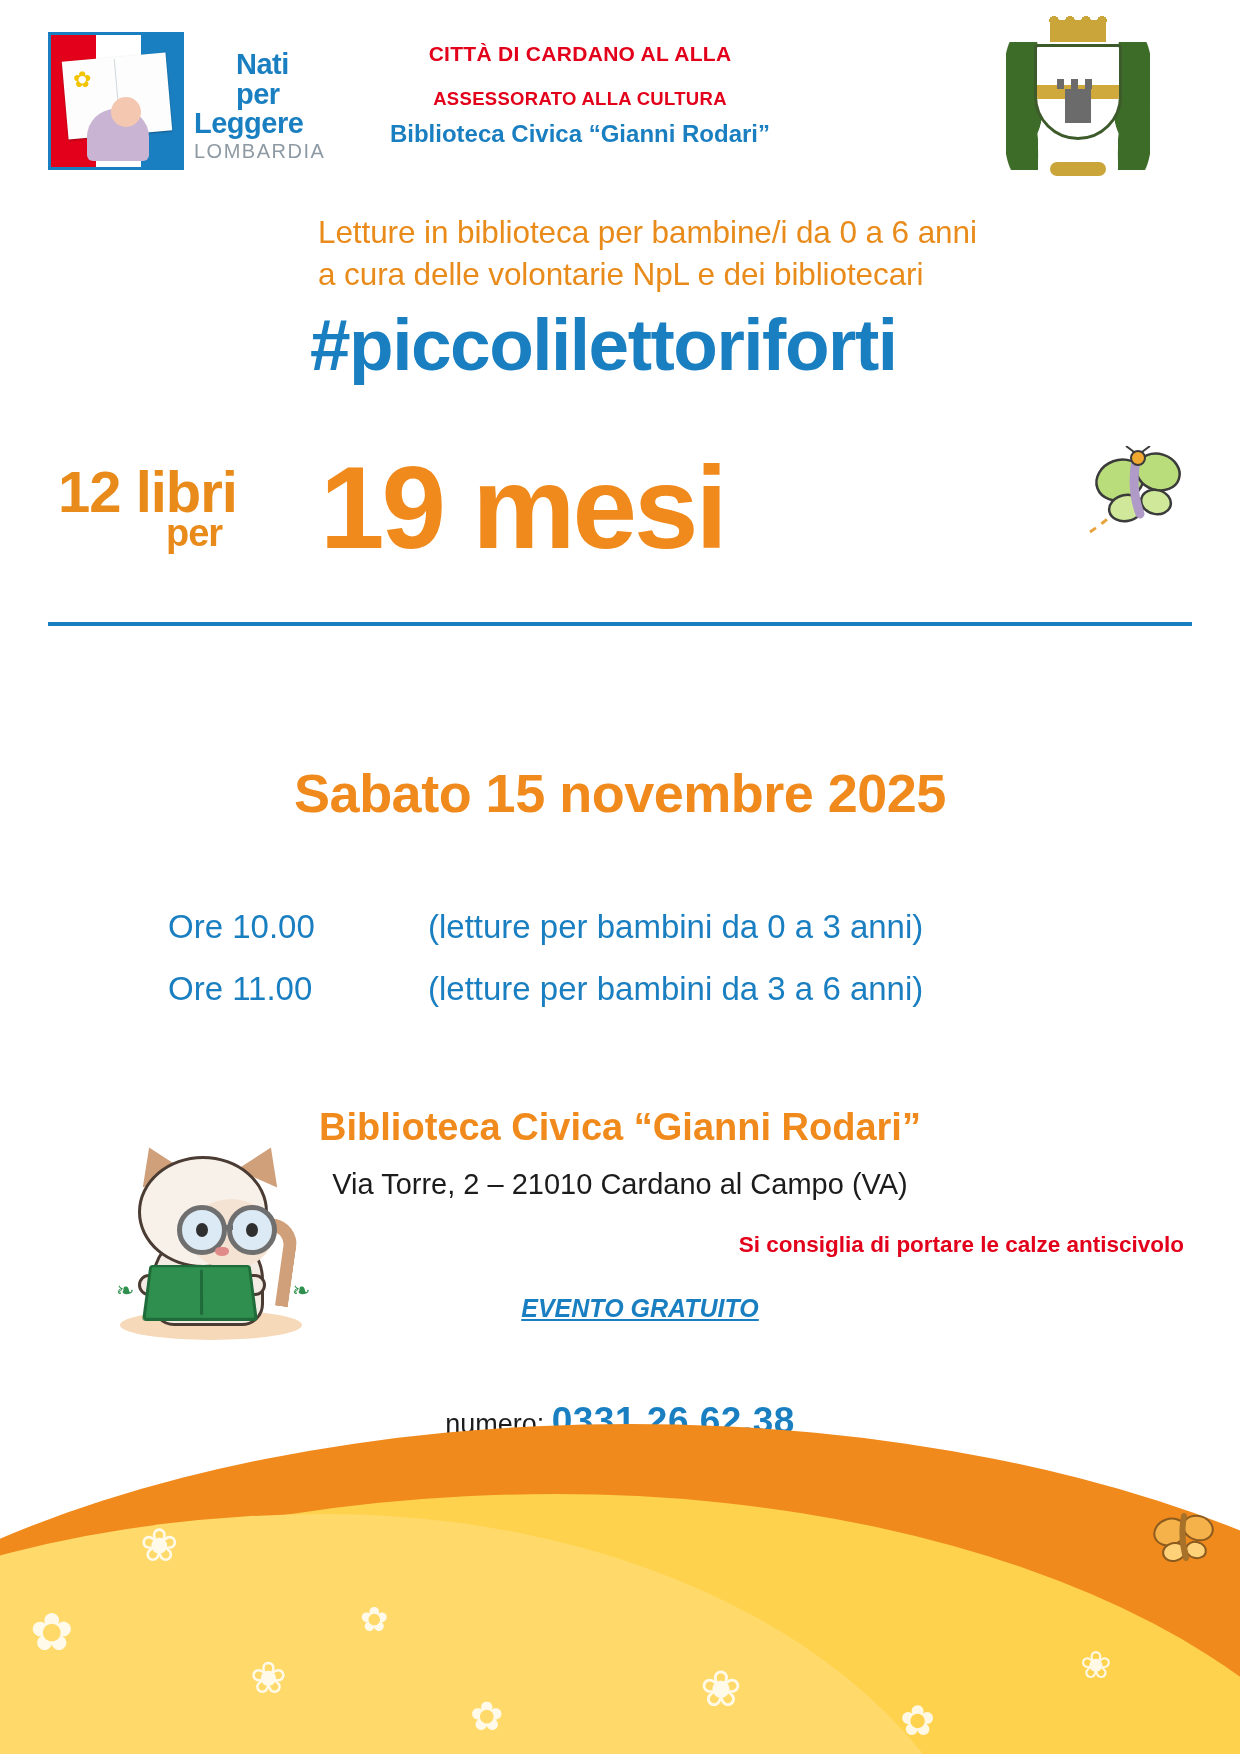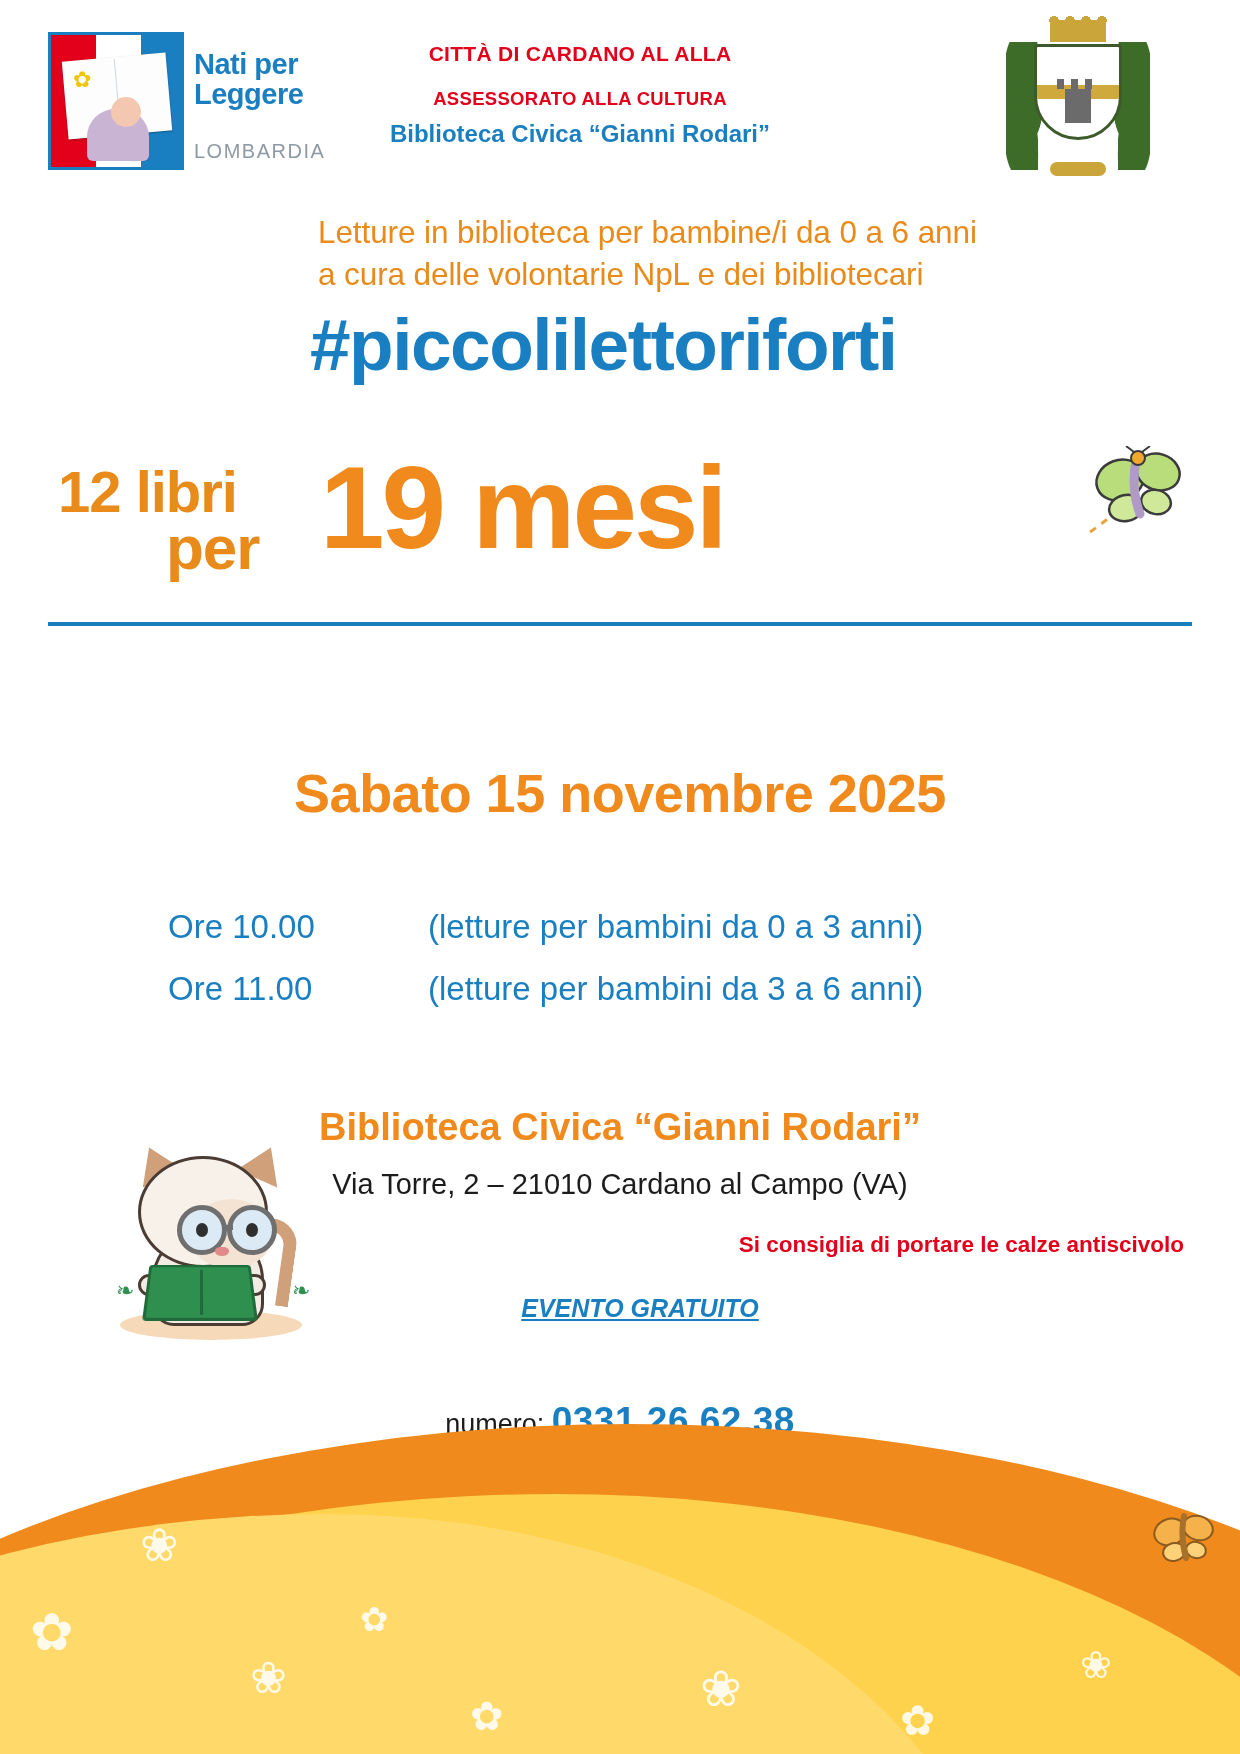--- a/index.html
+++ b/index.html
@@ -70,21 +70,21 @@
     position: absolute; left: 22px; top: 34px;
     font-size: 22px; color: #f2c400; line-height: 1;
   }
   .npl-text {
     position: absolute;
     left: 146px; top: 18px;
     color: #1a7fc1;
     font-weight: bold;
     line-height: 1.02;
   }
-  .npl-text .l1 { font-size: 29px; letter-spacing: -.5px; }
+  .npl-text .l1 { font-size: 29px; letter-spacing: -.5px; margin-left: 42px; }
   .npl-text .l2 { font-size: 29px; letter-spacing: -.5px; }
   .npl-lomb {
     position: absolute; left: 146px; top: 108px;
     font-size: 20px; letter-spacing: 1.5px;
     color: #8e9aa3; font-weight: normal;
   }
 
   .header-center {
     position: absolute;
     left: 330px; width: 500px; top: 24px;
@@ -186,21 +186,21 @@
     left: 48px; right: 48px; top: 440px;
     height: 200px;
   }
   .bb-12libri {
     position: absolute; left: 10px; top: 18px;
     font-size: 58px; font-weight: bold; color: #e88b1a;
     letter-spacing: -1px;
   }
   .bb-per {
     position: absolute; left: 118px; top: 72px;
-    font-size: 62px; font-weight: bold; color: #e88b1a;
+    font-size: 38px; font-weight: bold; color: #e88b1a;
     letter-spacing: -1px;
   }
   .bb-12mesi {
     position: absolute; left: 272px; top: 8px;
     font-size: 116px; font-weight: bold; color: #f08a1c;
     letter-spacing: -3px;
     line-height: 1.05;
   }
   .bb-rule {
     position: absolute; left: 0; right: 0; top: 182px;

